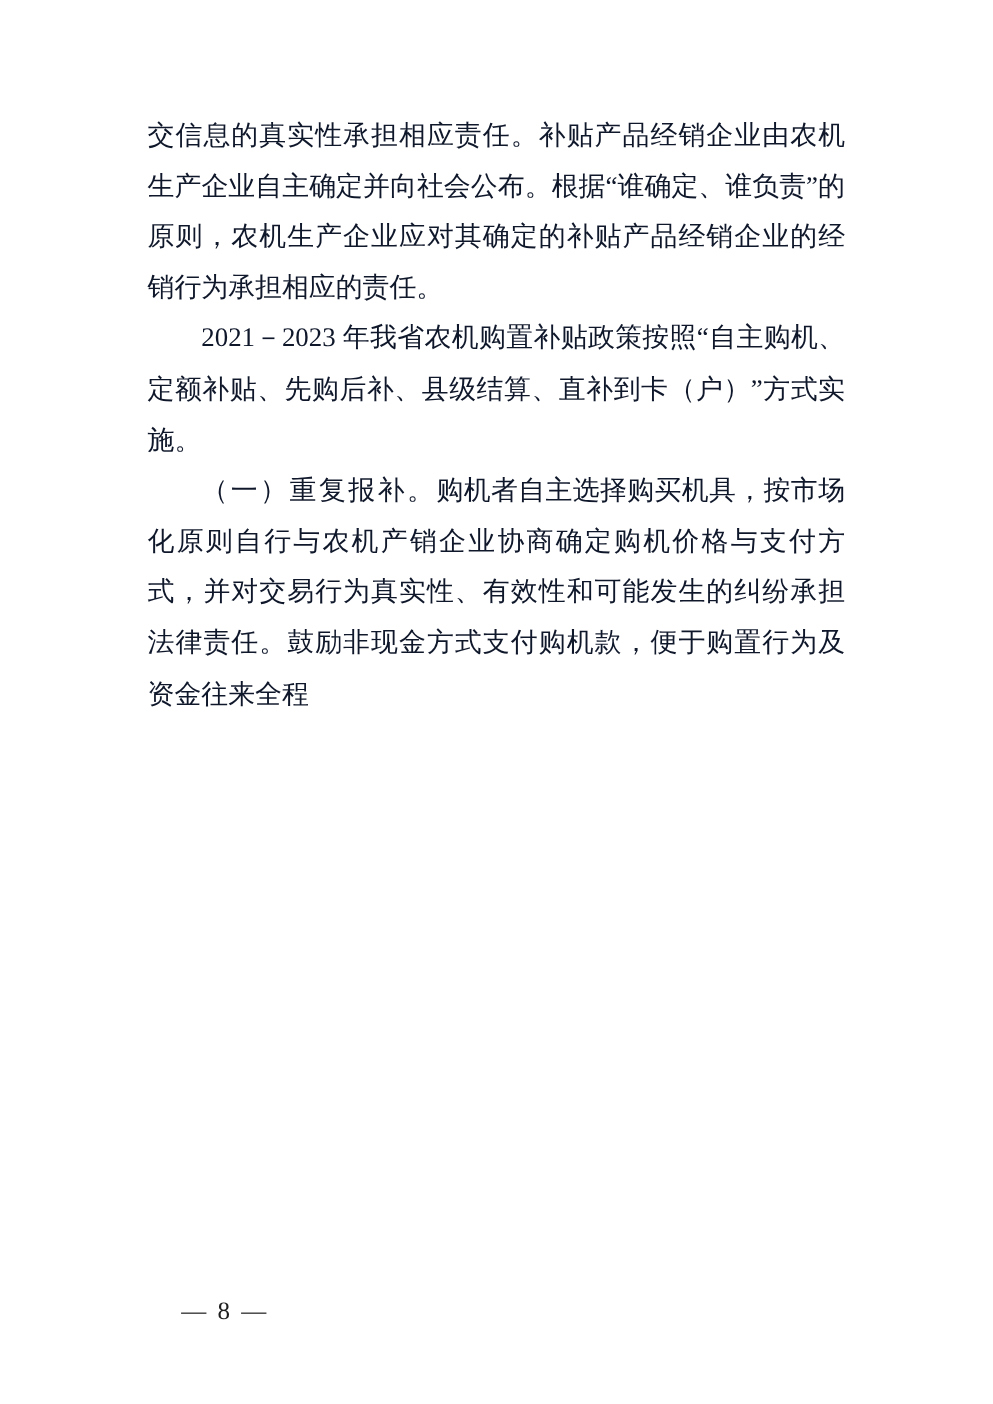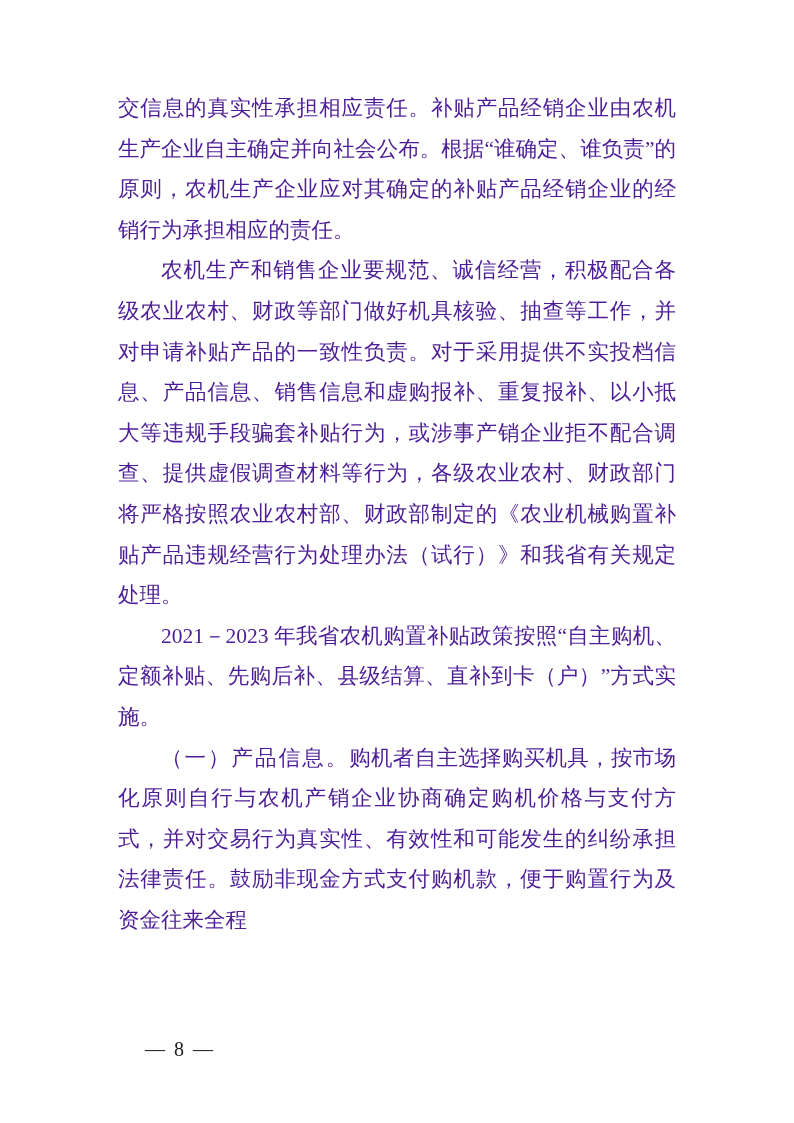--- a/index.html
+++ b/index.html
@@ -20,21 +20,21 @@
     left: 118px;
     top: 88px;
     width: 558px;
   }
   p.doc {
     margin: 0;
     font-family: "Liberation Serif", "DejaVu Serif", serif;
     font-size: 21.5px;
     line-height: 40.6px;
     text-align: justify;
-    color: #4c1d95;
+    color: #0f172a;
   }
   p.doc.indent {
     text-indent: 2em;
   }
   p.doc.heading {
     font-family: "Liberation Sans", "DejaVu Sans", sans-serif;
     font-weight: bold;
   }
   .lead {
     letter-spacing: 0.08em;
@@ -49,18 +49,17 @@
     color: #1e1e1e;
     letter-spacing: 2px;
   }
 </style>
 </head>
 <body>
 
 <div class="page">
   <div class="content">
       <p class="doc">交信息的真实性承担相应责任。补贴产品经销企业由农机生产企业自主确定并向社会公布。根据“谁确定、谁负责”的原则，农机生产企业应对其确定的补贴产品经销企业的经销行为承担相应的责任。</p>
-      <p class="doc indent">农机生产和销售企业要规范、诚信经营，积极配合各级农业农村、财政等部门做好机具核验、抽查等工作，并对申请补贴产品的一致性负责。对于采用提供不实投档信息、产品信息、销售信息和虚购报补、重复报补、以小抵大等违规手段骗套补贴行为，或涉事产销企业拒不配合调查、提供虚假调查材料等行为，各级农业农村、财政部门将严格按照农业农村部、财政部制定的《农业机械购置补贴产品违规经营行为处理办法（试行）》和我省有关规定处理。</p>
       <p class="doc indent">2021－2023 年我省农机购置补贴政策按照“自主购机、定额补贴、先购后补、县级结算、直补到卡（户）”方式实施。</p>
-      <p class="doc indent"><span class="lead">（一）产品信息。</span>购机者自主选择购买机具，按市场化原则自行与农机产销企业协商确定购机价格与支付方式，并对交易行为真实性、有效性和可能发生的纠纷承担法律责任。鼓励非现金方式支付购机款，便于购置行为及资金往来全程</p>
+      <p class="doc indent"><span class="lead">（一）重复报补。</span>购机者自主选择购买机具，按市场化原则自行与农机产销企业协商确定购机价格与支付方式，并对交易行为真实性、有效性和可能发生的纠纷承担法律责任。鼓励非现金方式支付购机款，便于购置行为及资金往来全程</p>
     </div>
   <div class="footer">— 8 —</div>
 </div>
 
 </body></html>

